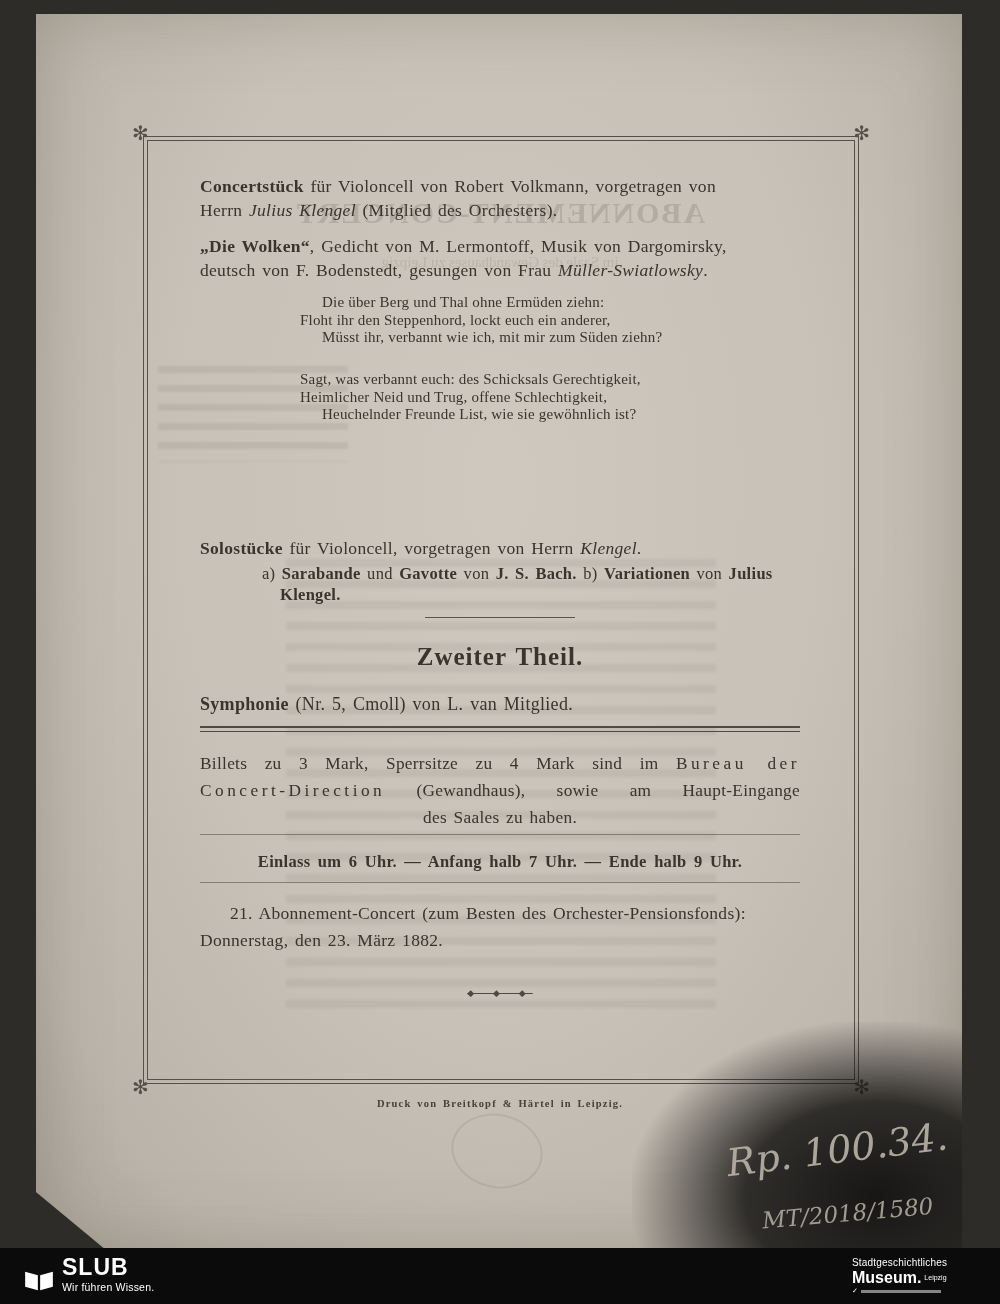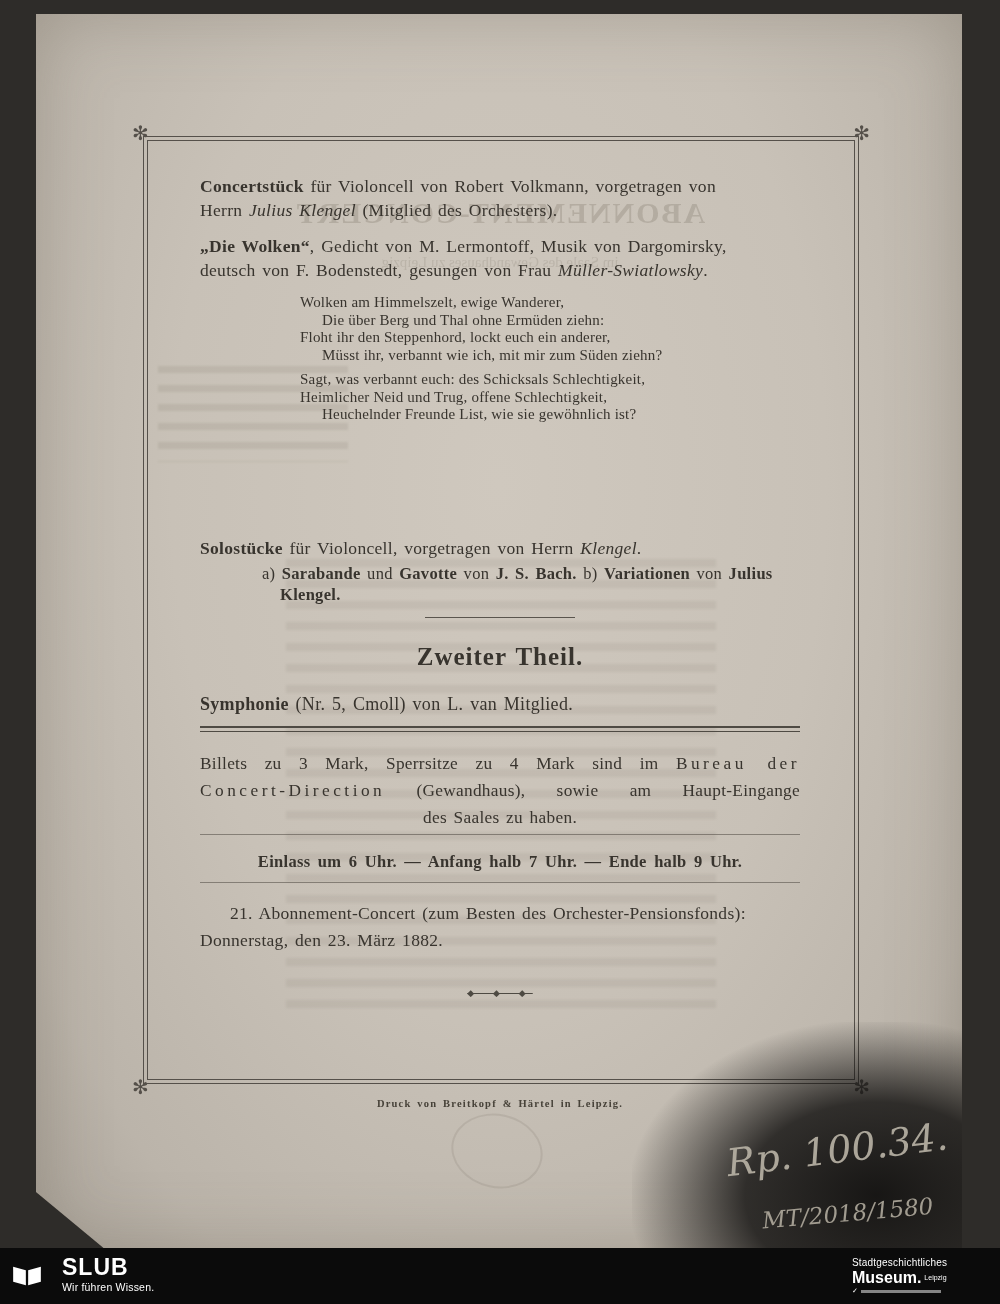--- a/index.html
+++ b/index.html
@@ -61,21 +61,21 @@
   .tail-glyphs{font-family:"DejaVu Sans",sans-serif;font-size:9px;letter-spacing:7px;
                color:#4e4a43;text-decoration:line-through;}
   #b-druck{top:1078px;text-align:center;font-size:10.5px;font-weight:bold;letter-spacing:1.2px;color:#474239}
   
   .hand{position:absolute;font-family:"DejaVu Serif",serif;font-style:italic;}
   #hw1{left:690px;top:1112px;width:250px;font-size:38px;transform:rotate(-7deg);color:#b7b1a4;opacity:.92}
   #hw2{left:726px;top:1184px;width:220px;font-size:23px;transform:rotate(-5deg);color:#b0aa9d;opacity:.9}
   
   .footer{position:absolute;left:0;top:1248px;width:1000px;height:56px;background:#0b0b0b;
           font-family:"Liberation Sans",sans-serif;color:#fff;}
-  .slub{position:absolute;left:12px;top:7px;display:flex;align-items:center;gap:20px;cursor:pointer;}
+  .slub{position:absolute;left:24px;top:7px;display:flex;align-items:flex-end;gap:8px;cursor:pointer;}
   .book{width:30px;height:24px;margin-top:3px}
   .slub-name{font-size:23px;font-weight:bold;letter-spacing:1px;line-height:24px}
   .slub-tag{font-size:10.5px;margin-top:2px;letter-spacing:.2px}
   .museum{position:absolute;right:16px;top:9px;width:132px;cursor:pointer;}
   .m1{font-size:10px;letter-spacing:.2px;line-height:12px}
   .m2{line-height:17px}
   .mname{font-size:16px;font-weight:bold}
   .mcity{font-size:7px;margin-left:3px;vertical-align:3px}
   .m3{margin-top:2px;display:flex;align-items:center;gap:3px}
   .check{font-size:7px;font-family:"DejaVu Sans",sans-serif;line-height:7px}
@@ -98,27 +98,26 @@
       <span class="orn tl">✻</span>
       <span class="orn tr">✻</span>
       <span class="orn bl">✻</span>
       <span class="orn br">✻</span>
     </div>
 
     <div class="blk" id="b-concert"><span class="b">Concertstück</span><span> für Violoncell von Robert Volkmann, vorgetragen von</span><br><span>Herrn </span><span class="i">Julius Klengel</span><span> (Mitglied des Orchesters).</span></div>
     <div class="blk" id="b-wolken"><span class="b">„Die Wolken“</span><span>, Gedicht von M. Lermontoff, Musik von Dargomirsky,</span><br><span>deutsch von F. Bodenstedt, gesungen von Frau </span><span class="i">Müller-Swiatlowsky</span><span>.</span></div>
 
     <div class="poem" id="b-stanza1">
-        <div class="pline">Wolken am Himmelszelt, ewige Wanderer,</div>
         <div class="pline ind">Die über Berg und Thal ohne Ermüden ziehn:</div>
         <div class="pline">Floht ihr den Steppenhord, lockt euch ein anderer,</div>
         <div class="pline ind">Müsst ihr, verbannt wie ich, mit mir zum Süden ziehn?</div>
       </div>
     <div class="poem" id="b-stanza2">
-        <div class="pline">Sagt, was verbannt euch: des Schicksals Schlechtigkeit,</div>
+        <div class="pline">Sagt, was verbannt euch: des Schicksals Gerechtigkeit,</div>
         <div class="pline">Heimlicher Neid und Trug, offene Schlechtigkeit,</div>
         <div class="pline ind">Heuchelnder Freunde List, wie sie gewöhnlich ist?</div>
       </div>
 
     <div class="blk" id="b-solo"><span class="b">Solostücke</span><span> für Violoncell, vorgetragen von Herrn </span><span class="i">Klengel</span><span>.</span></div>
     <div class="blk" id="b-ab"><span>a) </span><span class="b">Sarabande</span><span> und </span><span class="b">Gavotte</span><span> von </span><span class="b">J. S. Bach.</span><span>  b) </span><span class="b">Variationen</span><span> von </span><span class="b">Julius</span><br><span class="b ind">Klengel.</span></div>
 
     <div class="blk" id="b-div1"></div>
 
     <div class="blk" id="b-ztheil">Zweiter Theil.</div>

